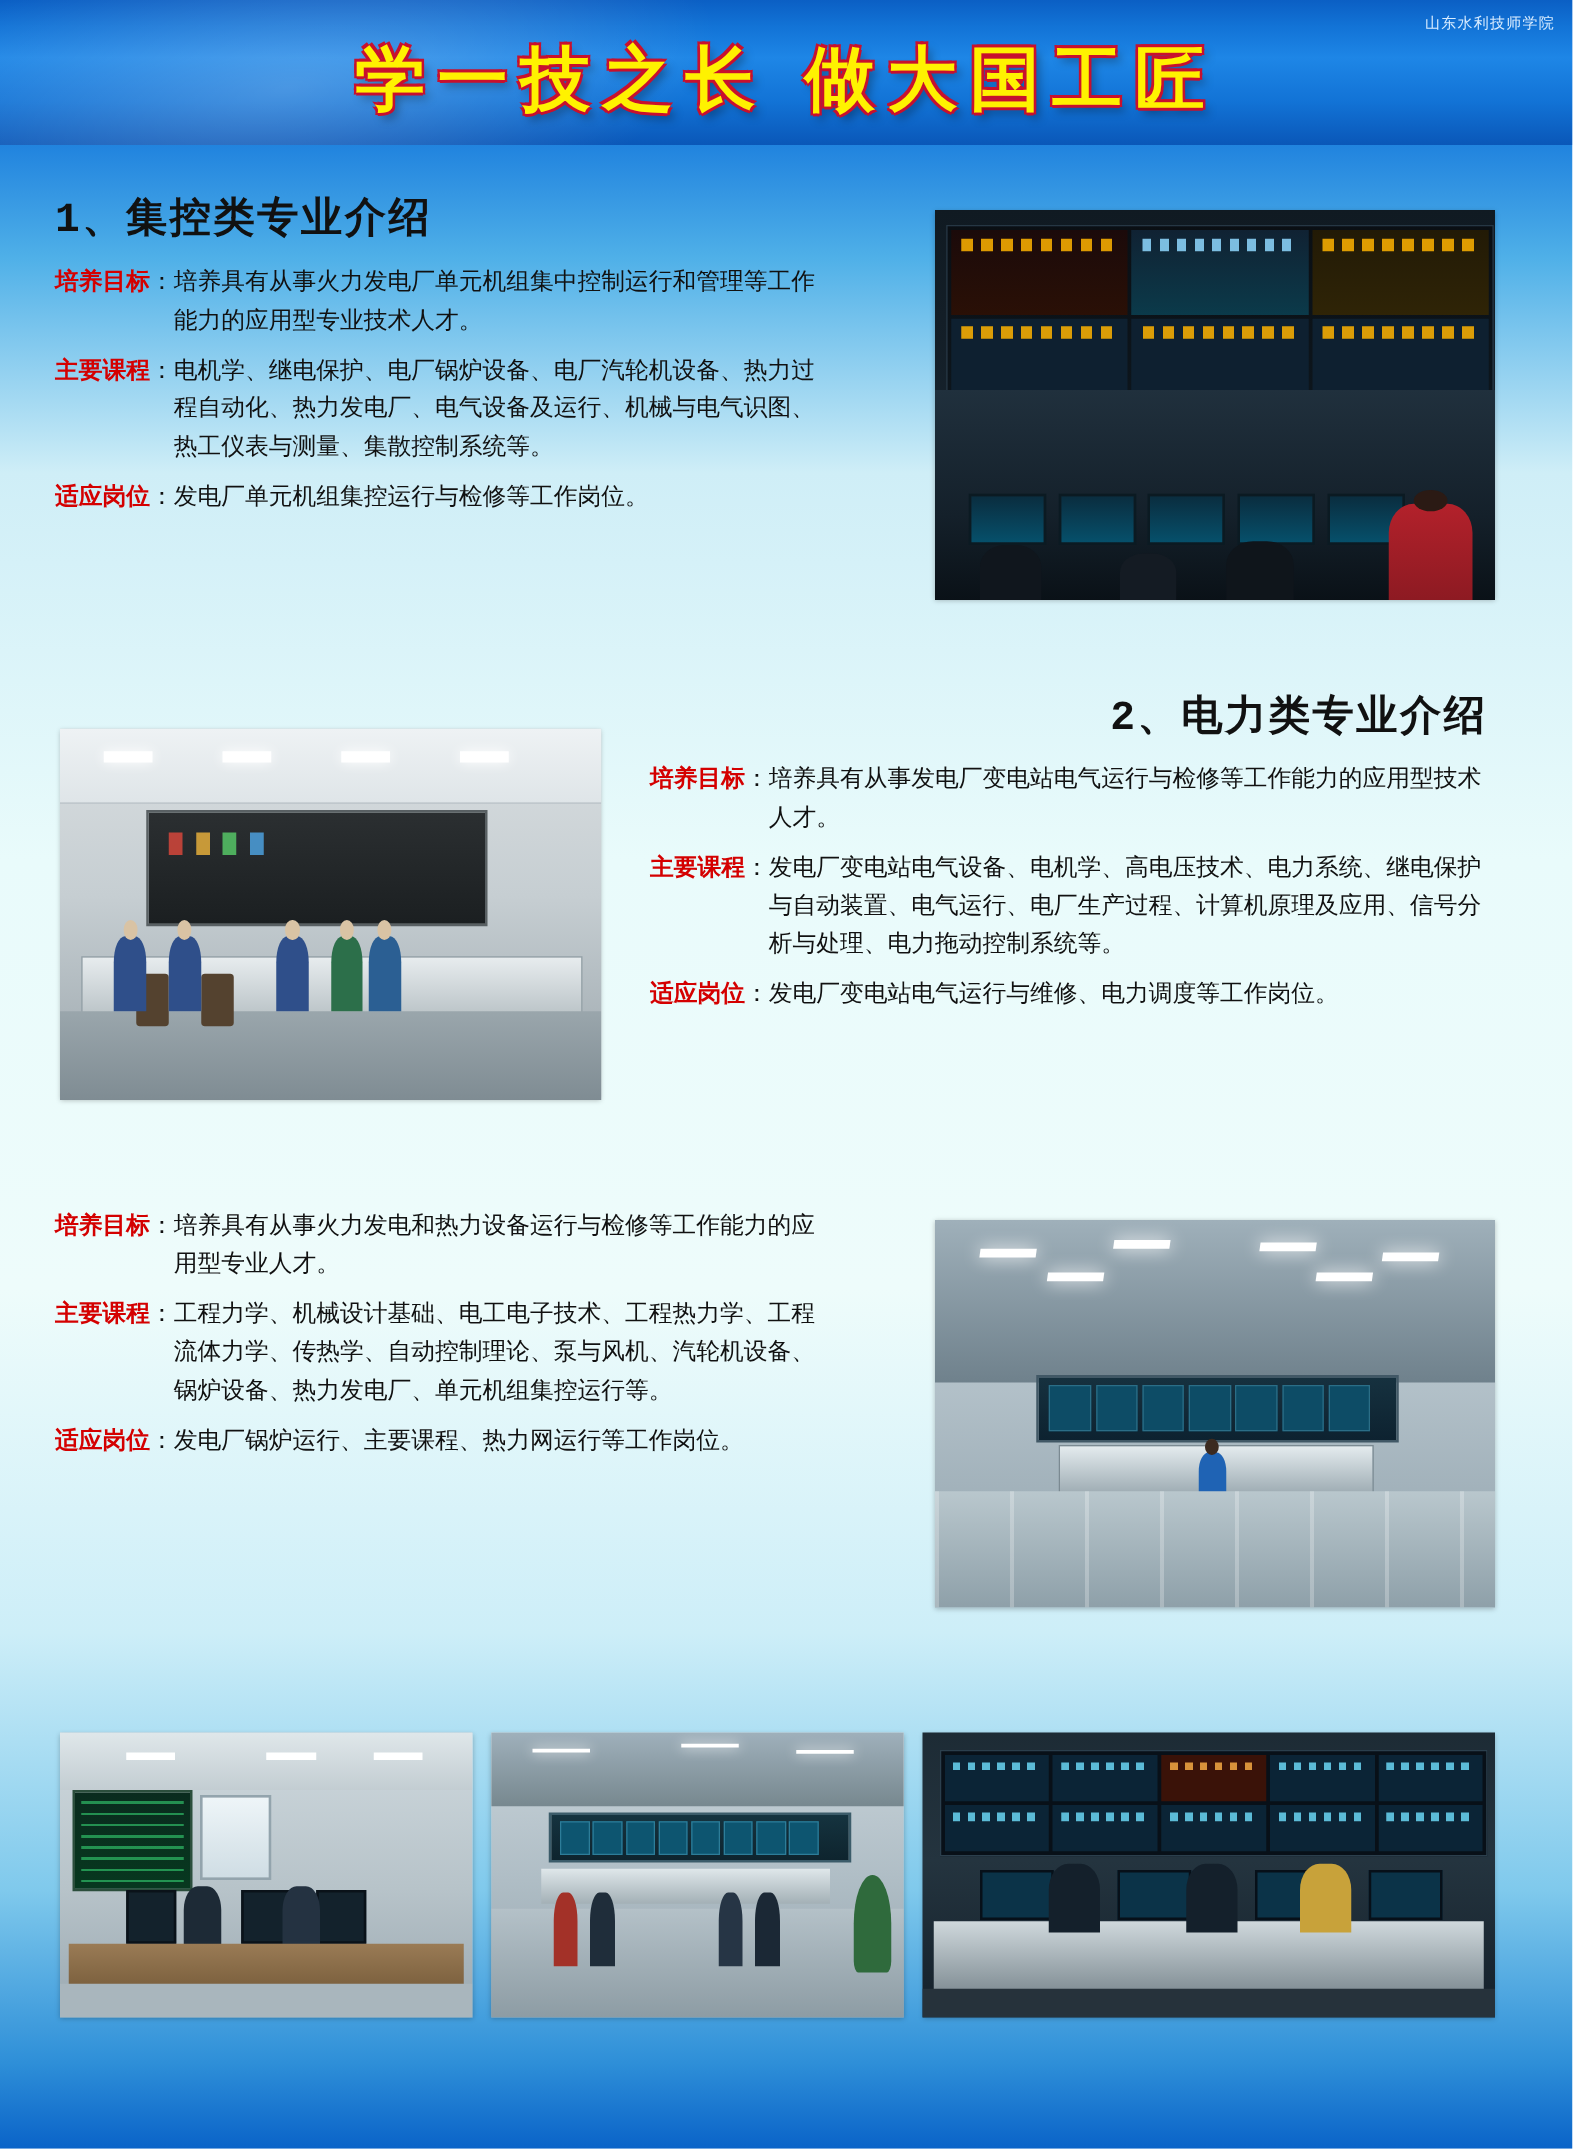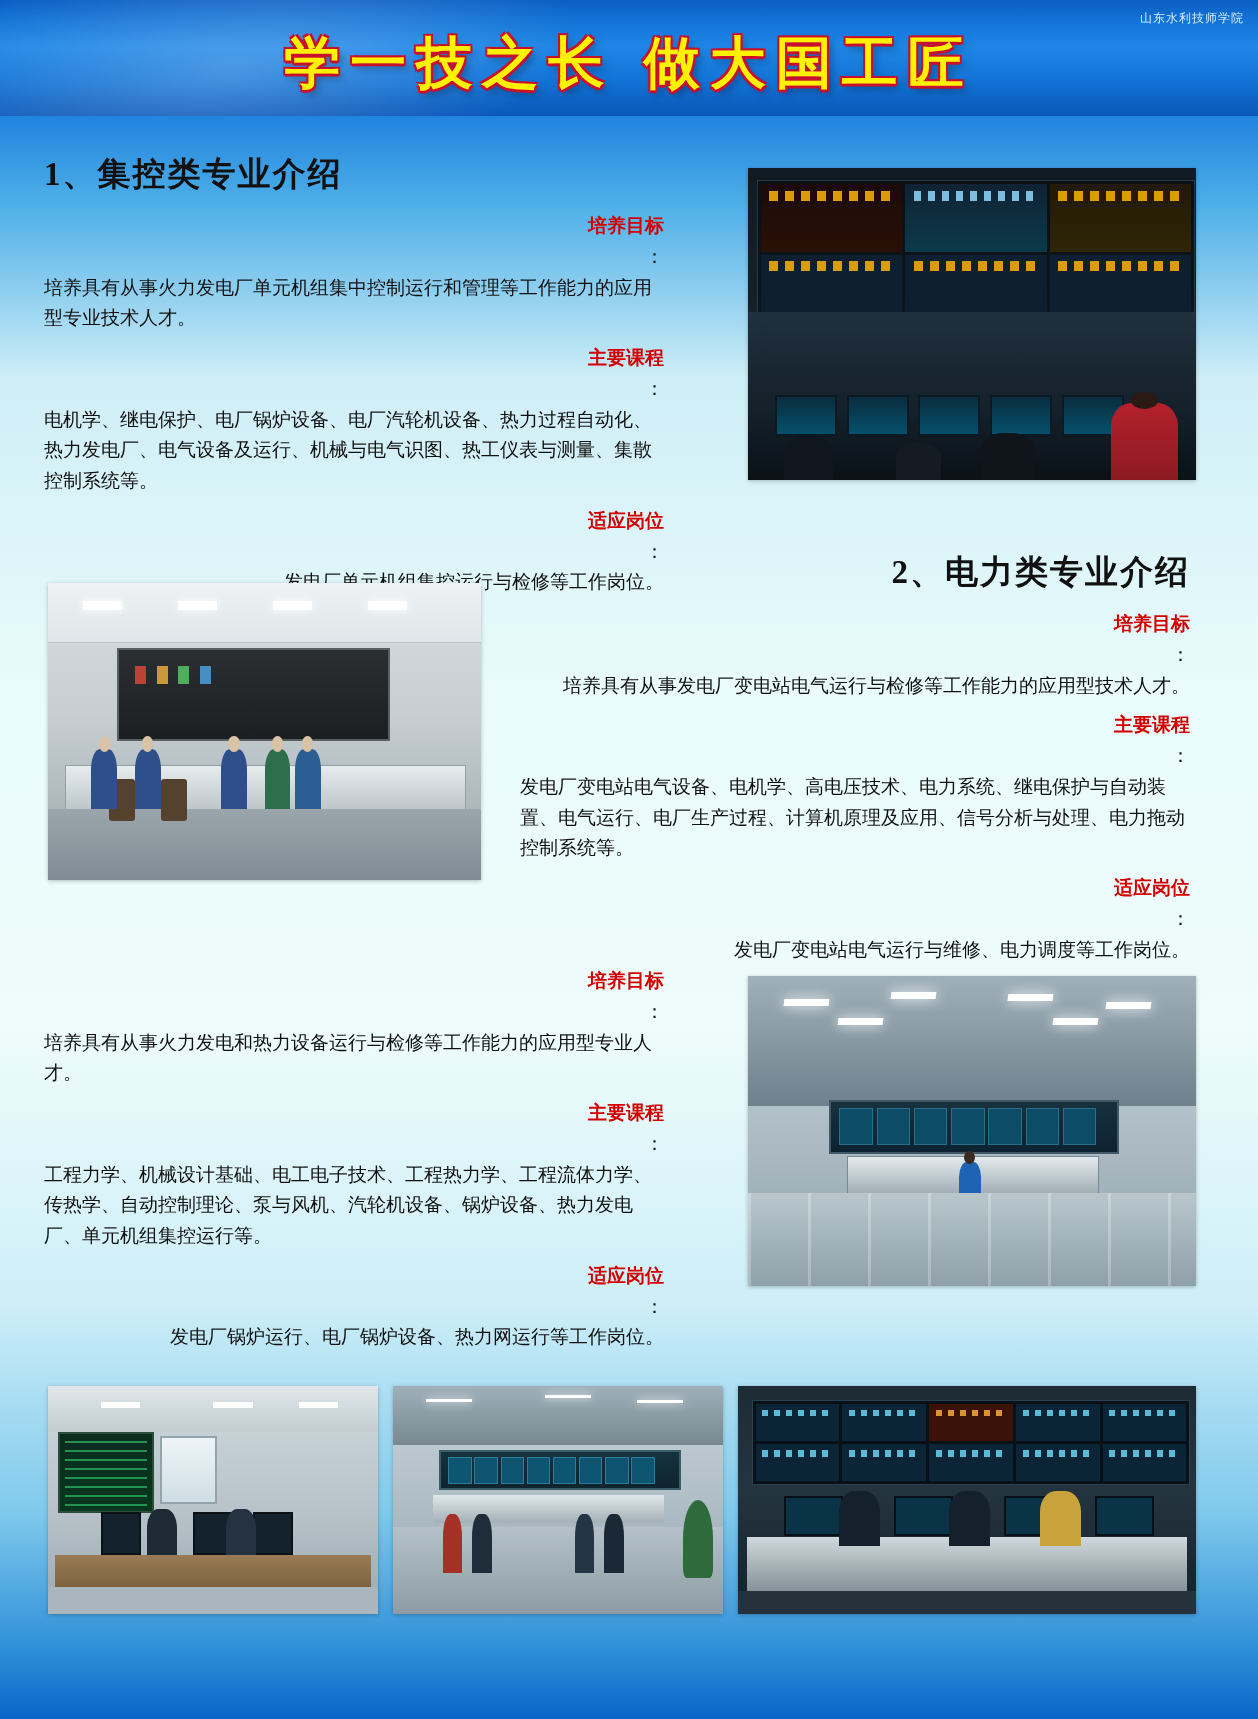--- a/index.html
+++ b/index.html
@@ -62,37 +62,36 @@
        0px  3px 0 #c8102e,
        4px  5px 8px rgba(0,0,0,0.35);
     white-space: nowrap;
   }
 
   
   .section {
     position: absolute;
   }
   .sec-title {
-    font-family: Liberation Serif, serif;
+    font-family: Liberation Mono, monospace;
     font-weight: bold;
     font-size: 33px;
     color: #111111;
     letter-spacing: 2px;
     margin: 0 0 14px 0;
     white-space: nowrap;
   }
   .sec-title.right { text-align: right; }
   .row {
     display: flex;
-    align-items: flex-end;
+    align-items: flex-start;
     margin-bottom: 9px;
     font-size: 19px;
     line-height: 1.62;
     color: #111;
-    flex-direction: column;
   }
   .row .lab {
     color: #d40000;
     font-weight: bold;
     white-space: nowrap;
     flex: 0 0 auto;
   }
   .row .colon {
     color: #111;
     flex: 0 0 auto;
@@ -358,21 +357,21 @@
       <span class="val">培养具有从事火力发电和热力设备运行与检修等工作能力的应用型专业人才。</span>
     </div>
     <div class="row">
       <span class="lab">主要课程</span>
       <span class="colon">：</span>
       <span class="val">工程力学、机械设计基础、电工电子技术、工程热力学、工程流体力学、传热学、自动控制理论、泵与风机、汽轮机设备、锅炉设备、热力发电厂、单元机组集控运行等。</span>
     </div>
     <div class="row">
       <span class="lab">适应岗位</span>
       <span class="colon">：</span>
-      <span class="val">发电厂锅炉运行、电厂锅炉设备、热力网运行等工作岗位。</span>
+      <span class="val">发电厂锅炉运行、主要课程、热力网运行等工作岗位。</span>
     </div>
   </div>
 
   <div class="photo p3" style="left:748px; top:976px; width:448px; height:310px;">
     <div class="ph-inner">
       <div class="ceiling">
           <i></i>
           <i></i>
           <i></i>
           <i></i>

